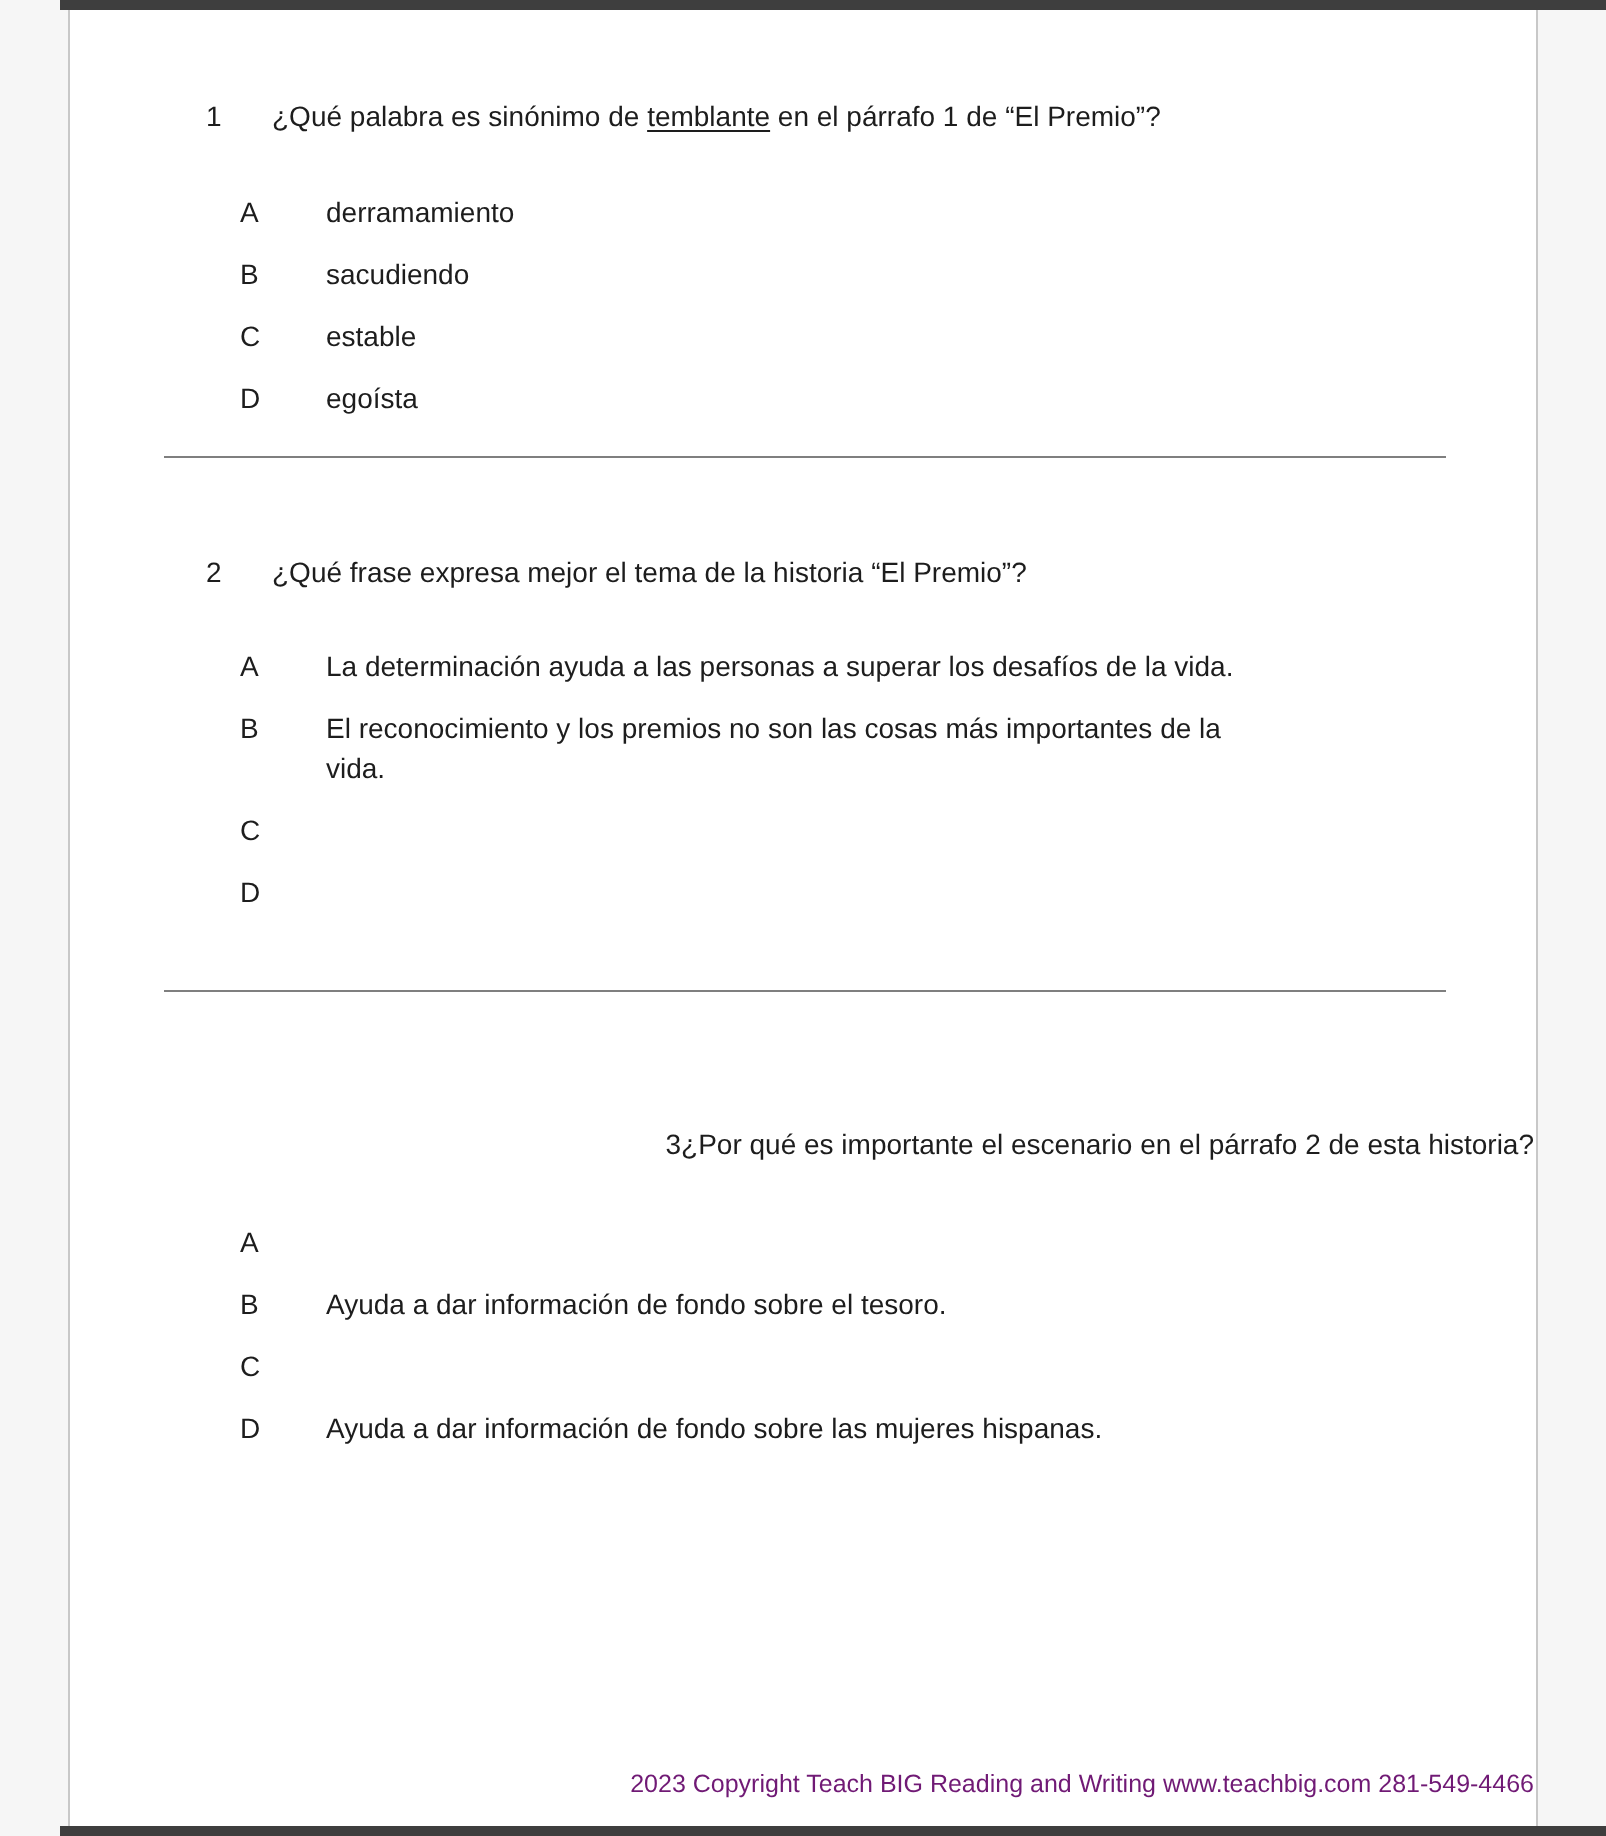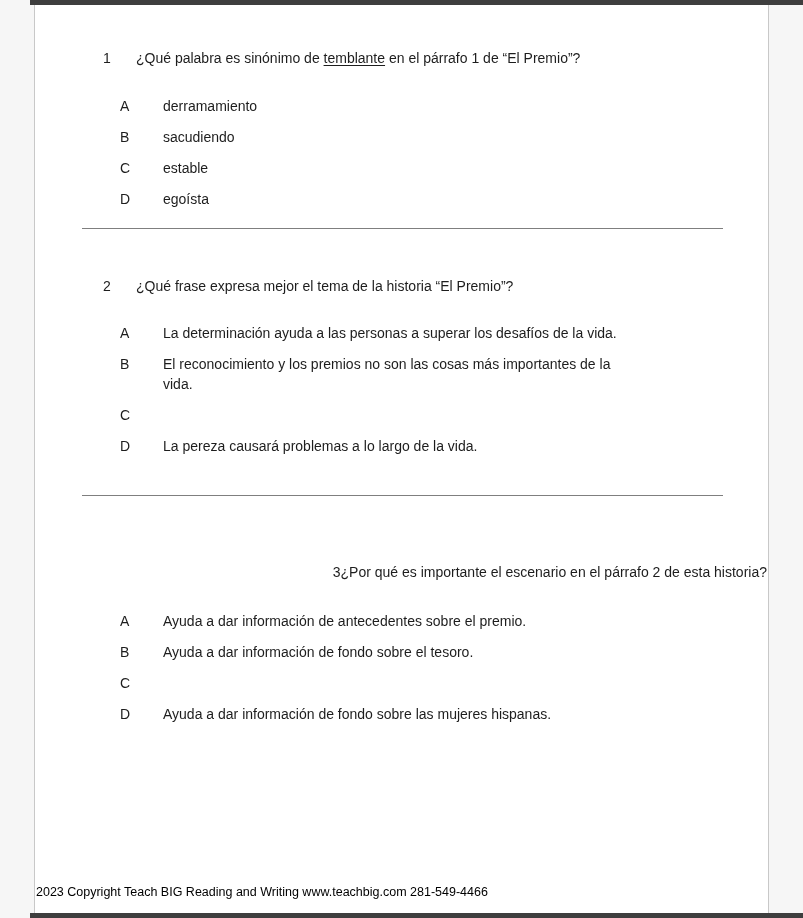--- a/index.html
+++ b/index.html
@@ -74,24 +74,24 @@
   .q1 .q-row { margin-top: 48px; }
   .q1 .options { margin-top: 28px; }
   .divider-1 { margin-top: 19px; }
   .q2 .q-row { margin-top: 47px; }
   .q2 .options { margin-top: 27px; }
   .divider-2 { margin-top: 39px; }
   .q3 .q-row { margin-top: 66px; text-align: right; }
   .q3 .options { margin-top: 29px; }
   .footer {
     position: absolute; left: 0; right: 0; top: 884px;
-    text-align: left;
+    text-align: right;
     font-size: 12.5px;
     line-height: 17px;
-    color: #000000;
+    color: #701a75;
   }
 </style>
 </head>
 <body>
 
 <div class="viewport">
   <div class="gutter-left"></div>
   <div class="gutter-right"></div>
   <div class="edge-bar-top"></div>
   <div class="edge-bar-bottom"></div>
@@ -136,35 +136,33 @@
         <div class="option-row">
           <span class="opt-letter">B</span>
           <span class="opt-text">El reconocimiento y los premios no son las cosas más importantes de la
 vida.</span>
         </div>
         <div class="option-row">
           <span class="opt-letter">C</span>
         </div>
         <div class="option-row">
           <span class="opt-letter">D</span>
-          <span class="opt-text">La pereza causará problemas a lo largo de la vida.</span>
         </div>
       </div>
     </div>
 
     <div class="divider divider-2"></div>
 
     <div class="question-block q3">
       <div class="q-row">
         <span class="q-num">3</span><span class="q-text">¿Por qué es importante el escenario en el párrafo 2 de esta historia?</span>
       </div>
       <div class="options">
         <div class="option-row">
           <span class="opt-letter">A</span>
-          <span class="opt-text">Ayuda a dar información de antecedentes sobre el premio.</span>
         </div>
         <div class="option-row">
           <span class="opt-letter">B</span>
           <span class="opt-text">Ayuda a dar información de fondo sobre el tesoro.</span>
         </div>
         <div class="option-row">
           <span class="opt-letter">C</span>
         </div>
         <div class="option-row">
           <span class="opt-letter">D</span>

